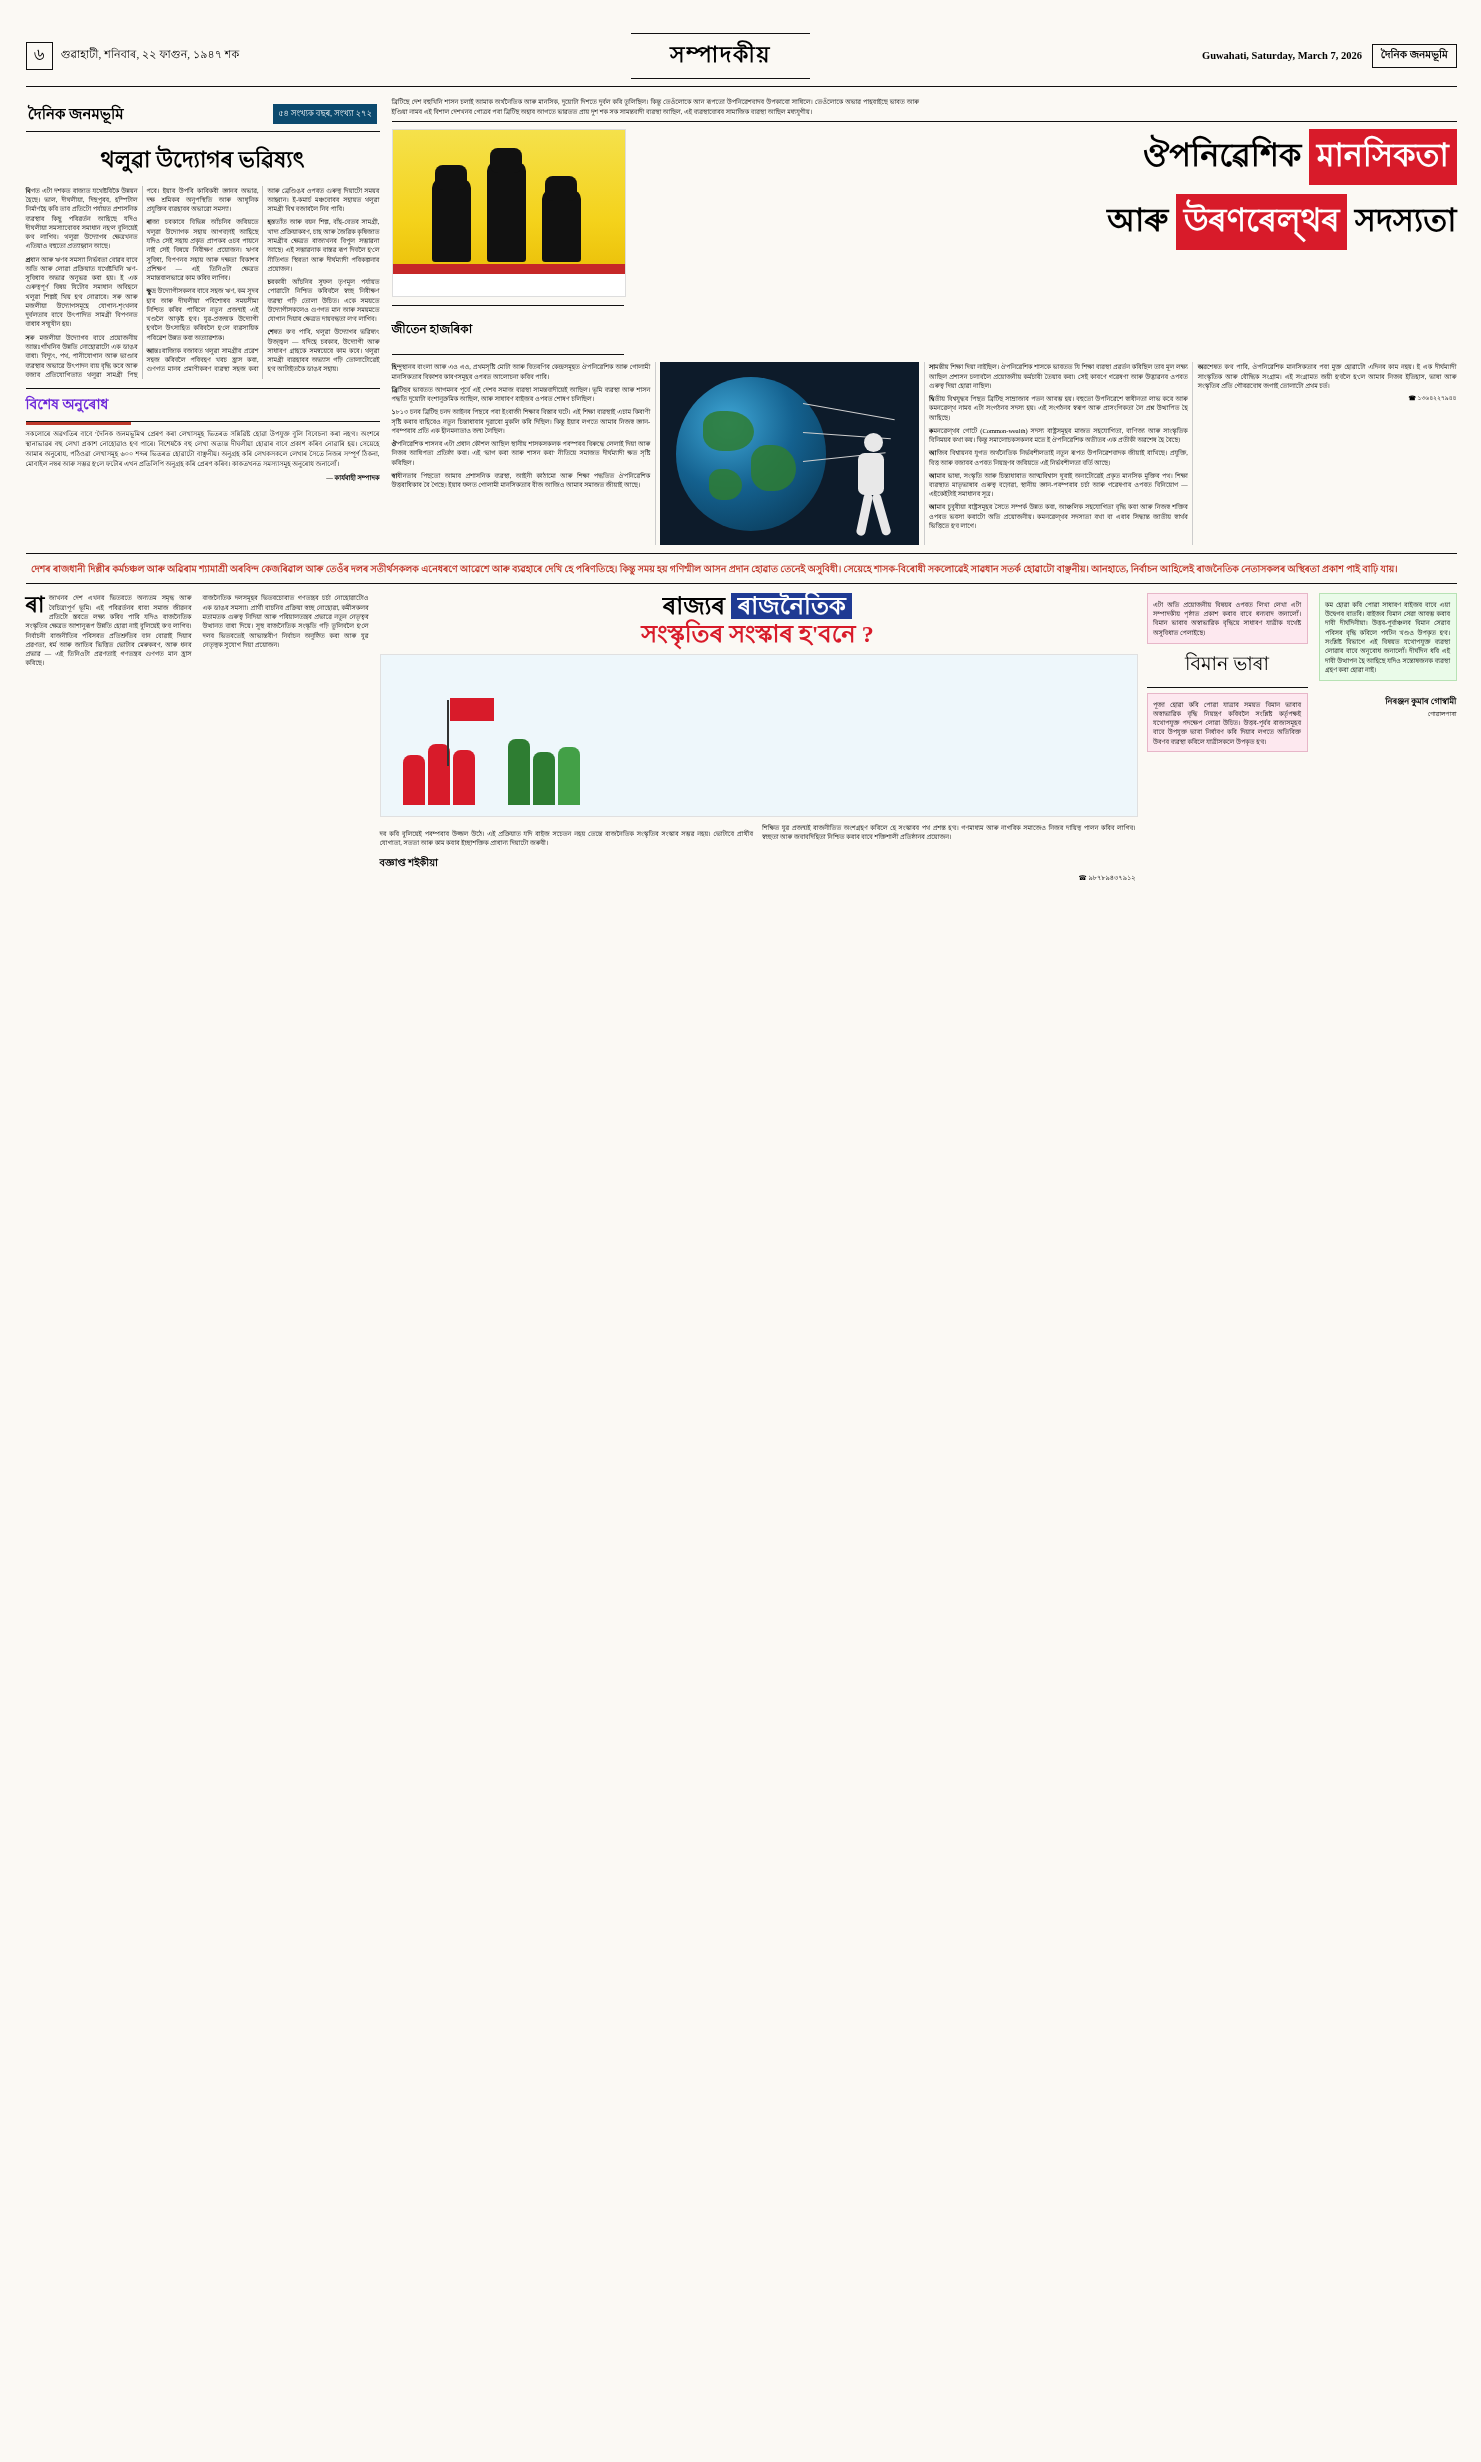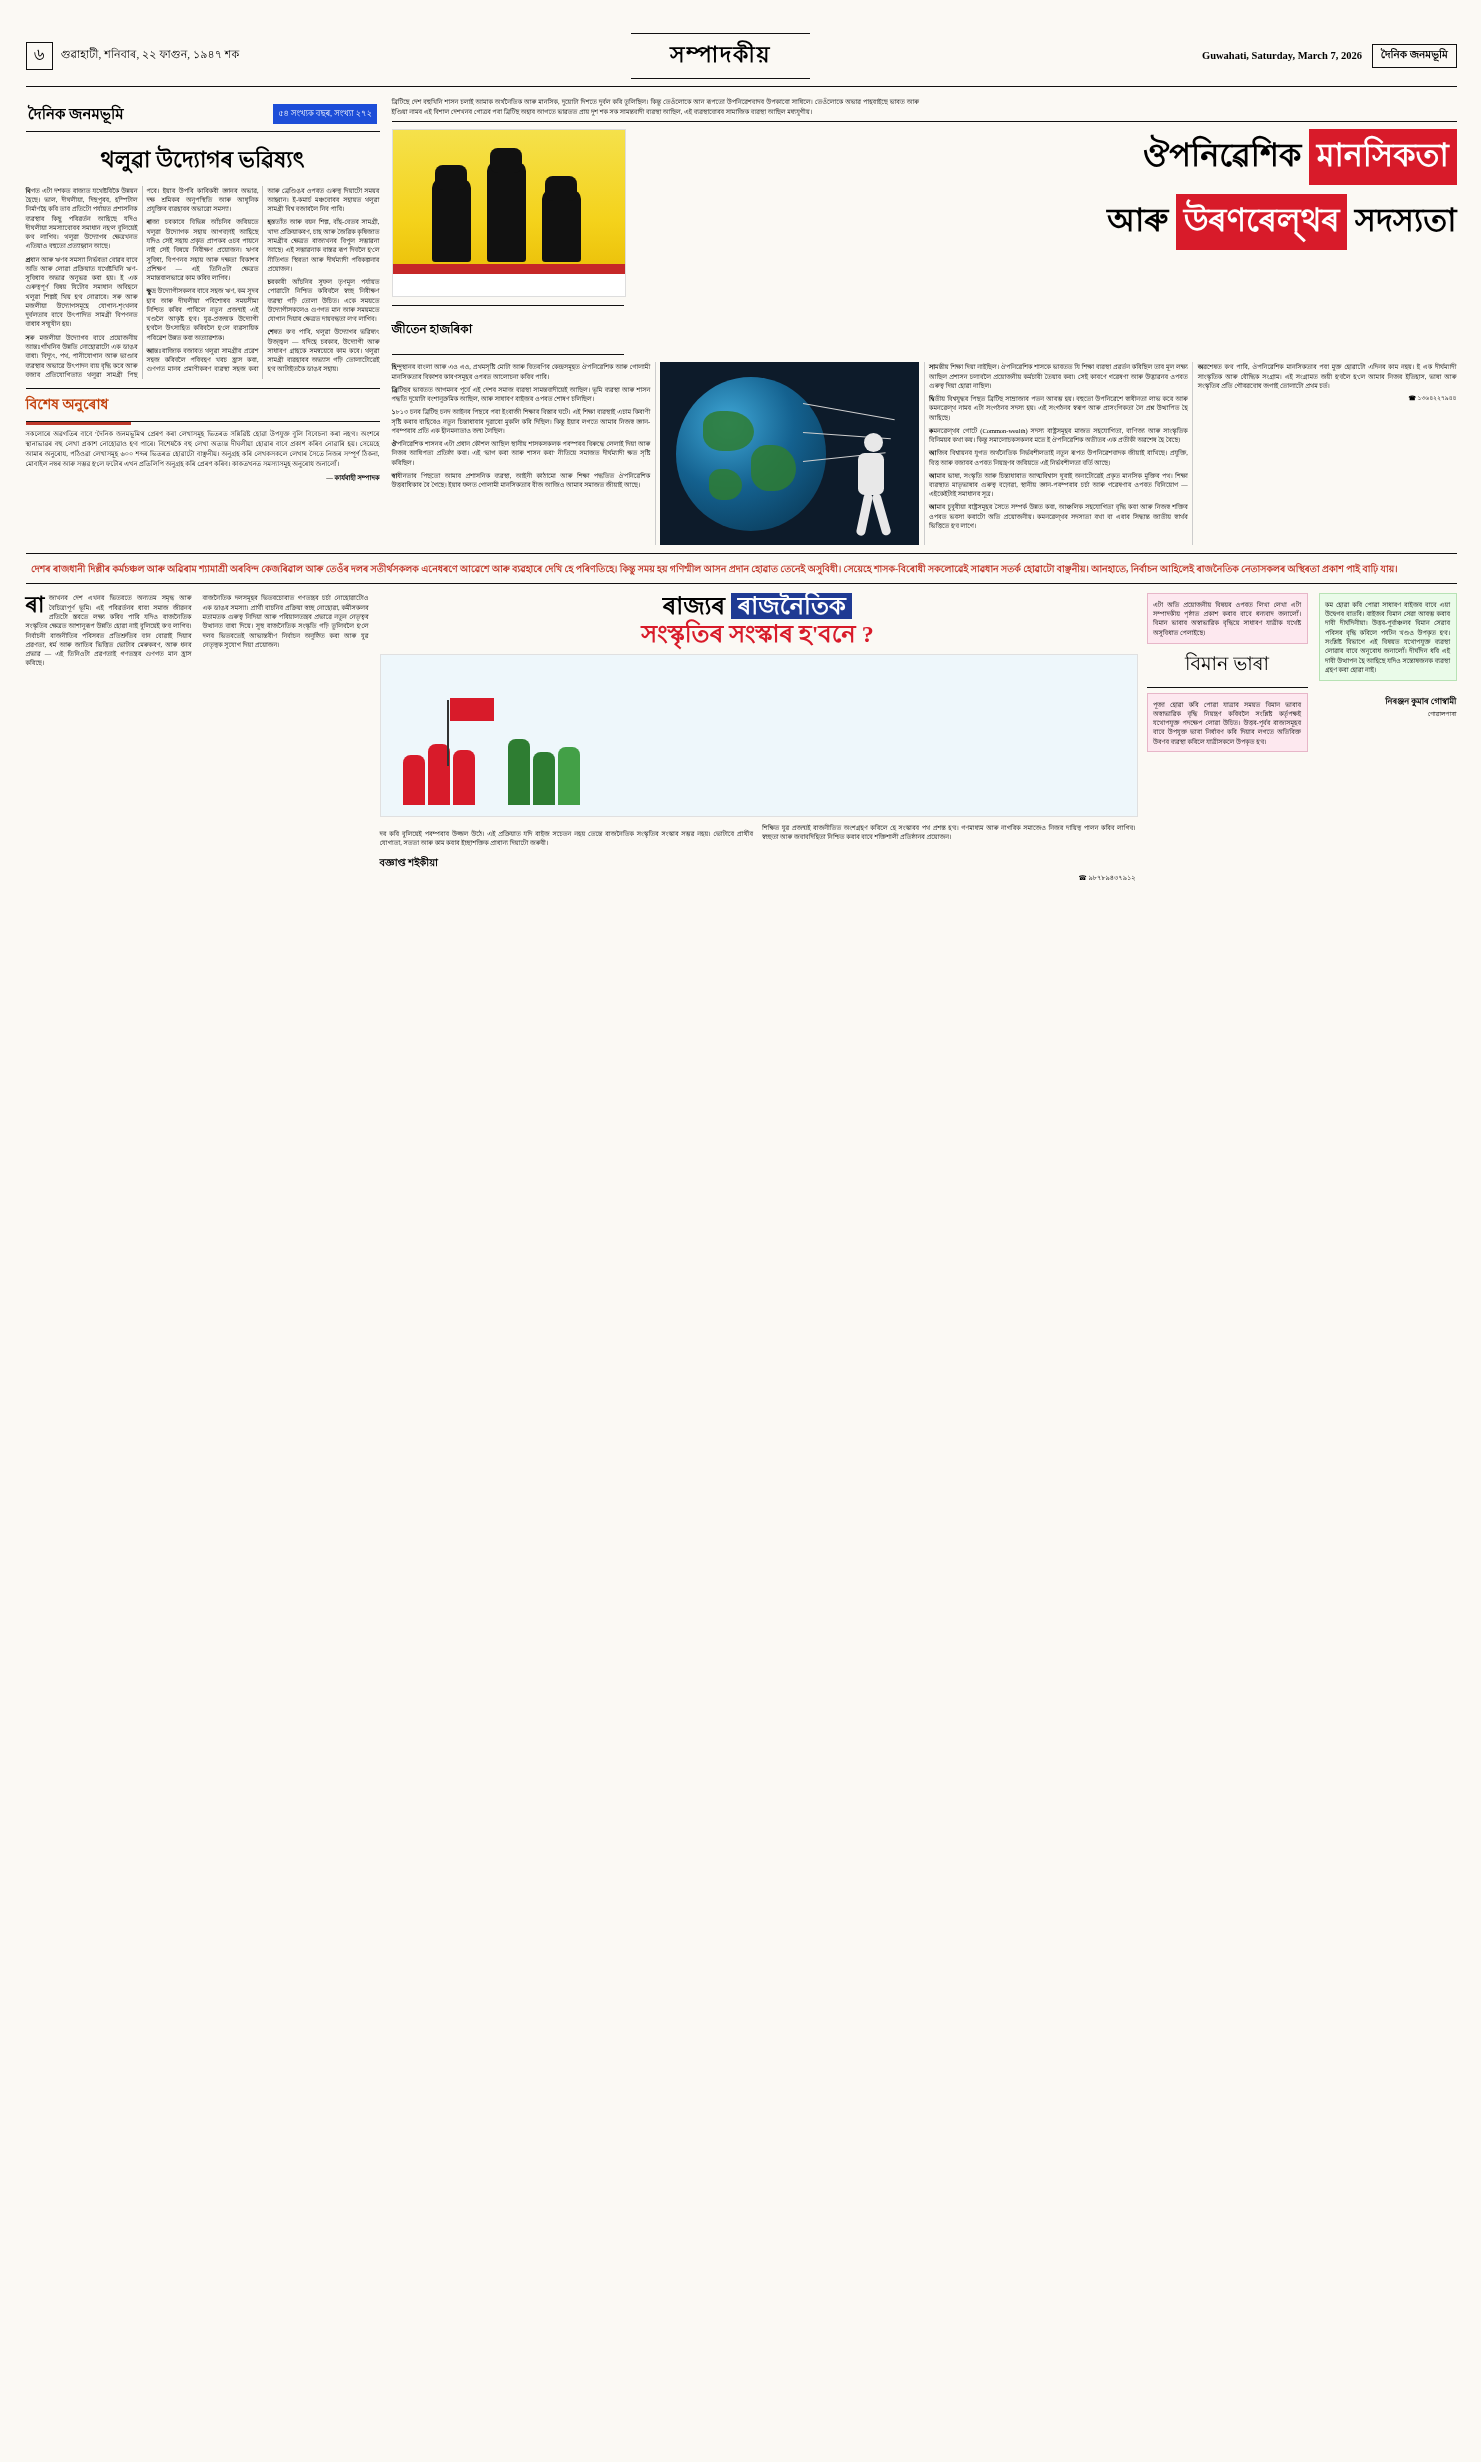--- a/index.html
+++ b/index.html
@@ -22,30 +22,30 @@
   .mh-date-en{font-size:10.5px;font-weight:bold;}
   .mh-logo{border:1.1px solid #111;padding:2.8px 7.7px;font-size:10.5px;font-weight:bold;}
 
   
   .body-wrap{display:flex;gap:12px;margin-top:10px;}
   .colL{width:354px;}
   .colR{flex:1;}
   .boxhead{display:flex;align-items:center;justify-content:space-between;
     border-bottom:1.1px solid #111;padding:4.4px 2.2px 4.4px 2.2px;}
   .boxhead .bh-title{font-size:15px;font-weight:bold;}
-  .boxhead .bh-meta{font-size:8.3px;background:#1d4ed8;color:#fff;padding:2.8px 5.5px;}
+  .boxhead .bh-meta{font-size:8.3px;background:#0c4a6e;color:#fff;padding:2.8px 5.5px;}
 
   .lead-title{font-size:22px;font-weight:bold;text-align:center;margin:10px 0 6.6px;}
   .tri{column-count:3;column-gap:8.9px;column-rule:0.6px solid #bbb;
     font-size:6.4px;line-height:1.45;text-align:justify;}
   .tri p{margin:0 0 3.9px;}
   .tri p:first-letter{font-weight:bold;}
 
   .req-box{margin-top:8.9px;border-top:1.1px solid #111;}
-  .req-title{font-size:14px;font-weight:bold;color:#c2410c;padding:4.4px 0 3.3px;
+  .req-title{font-size:14px;font-weight:bold;color:#6d28d9;padding:4.4px 0 3.3px;
     border-bottom:0.6px solid #111;}
   .req-underline{height:3.3px;background:#c0392b;width:105px;}
   .req-body{font-size:6.6px;line-height:1.5;text-align:justify;padding-top:4.4px;}
   .req-sign{text-align:right;font-size:6.6px;font-weight:bold;padding-top:3.3px;}
   .ts-text{font-size:6.4px;line-height:1.45;text-align:justify;column-count:2;column-gap:10px;
     border-bottom:1.1px solid #111;padding-bottom:5.5px;}
 
   .hero{display:flex;gap:17px;margin-top:6.6px;}
   .hero-img{width:232px;height:166px;position:relative;overflow:hidden;background:#f2d400;
     border:0.6px solid #ddd;}

